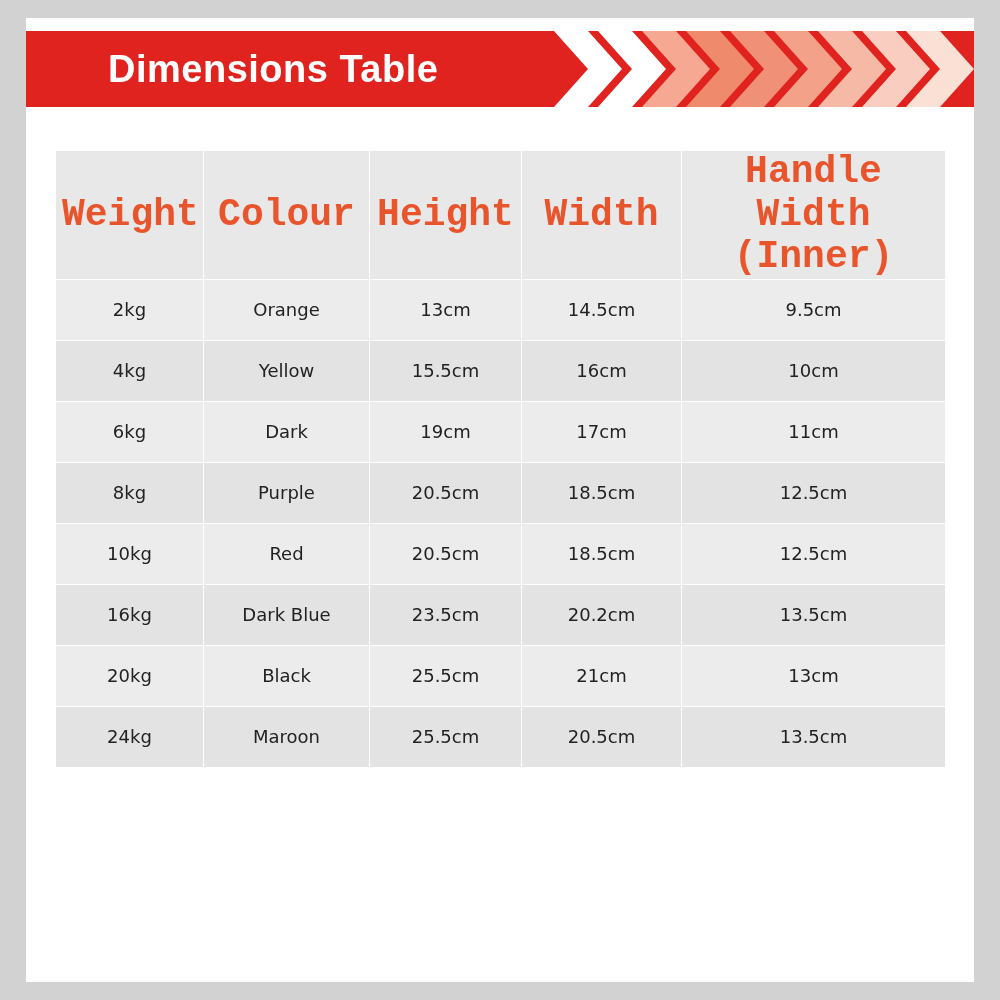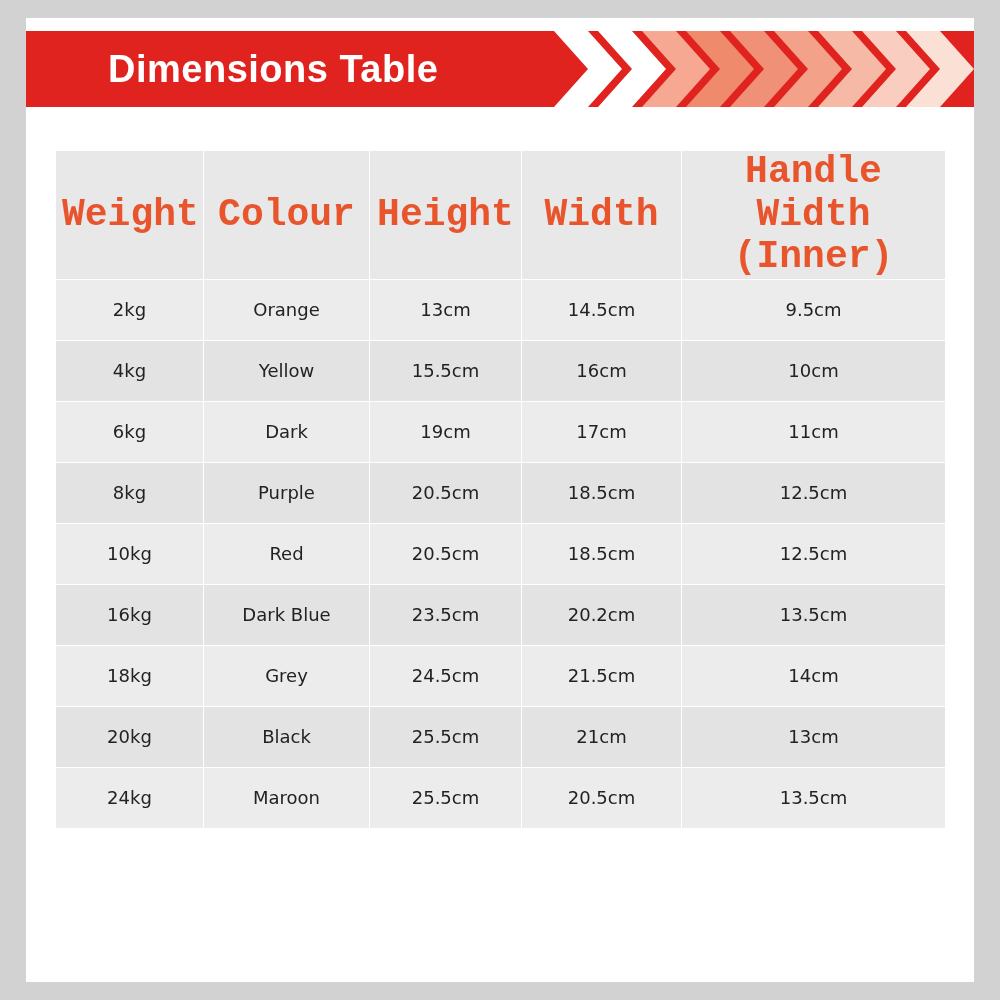--- a/index.html
+++ b/index.html
@@ -173,27 +173,20 @@
           <td>12.5cm</td>
         </tr>
         <tr>
           <td>16kg</td>
           <td>Dark Blue</td>
           <td>23.5cm</td>
           <td>20.2cm</td>
           <td>13.5cm</td>
         </tr>
         <tr>
-          <td>18kg</td>
-          <td>Grey</td>
-          <td>24.5cm</td>
-          <td>21.5cm</td>
-          <td>14cm</td>
-        </tr>
-        <tr>
           <td>20kg</td>
           <td>Black</td>
           <td>25.5cm</td>
           <td>21cm</td>
           <td>13cm</td>
         </tr>
         <tr>
           <td>24kg</td>
           <td>Maroon</td>
           <td>25.5cm</td>

